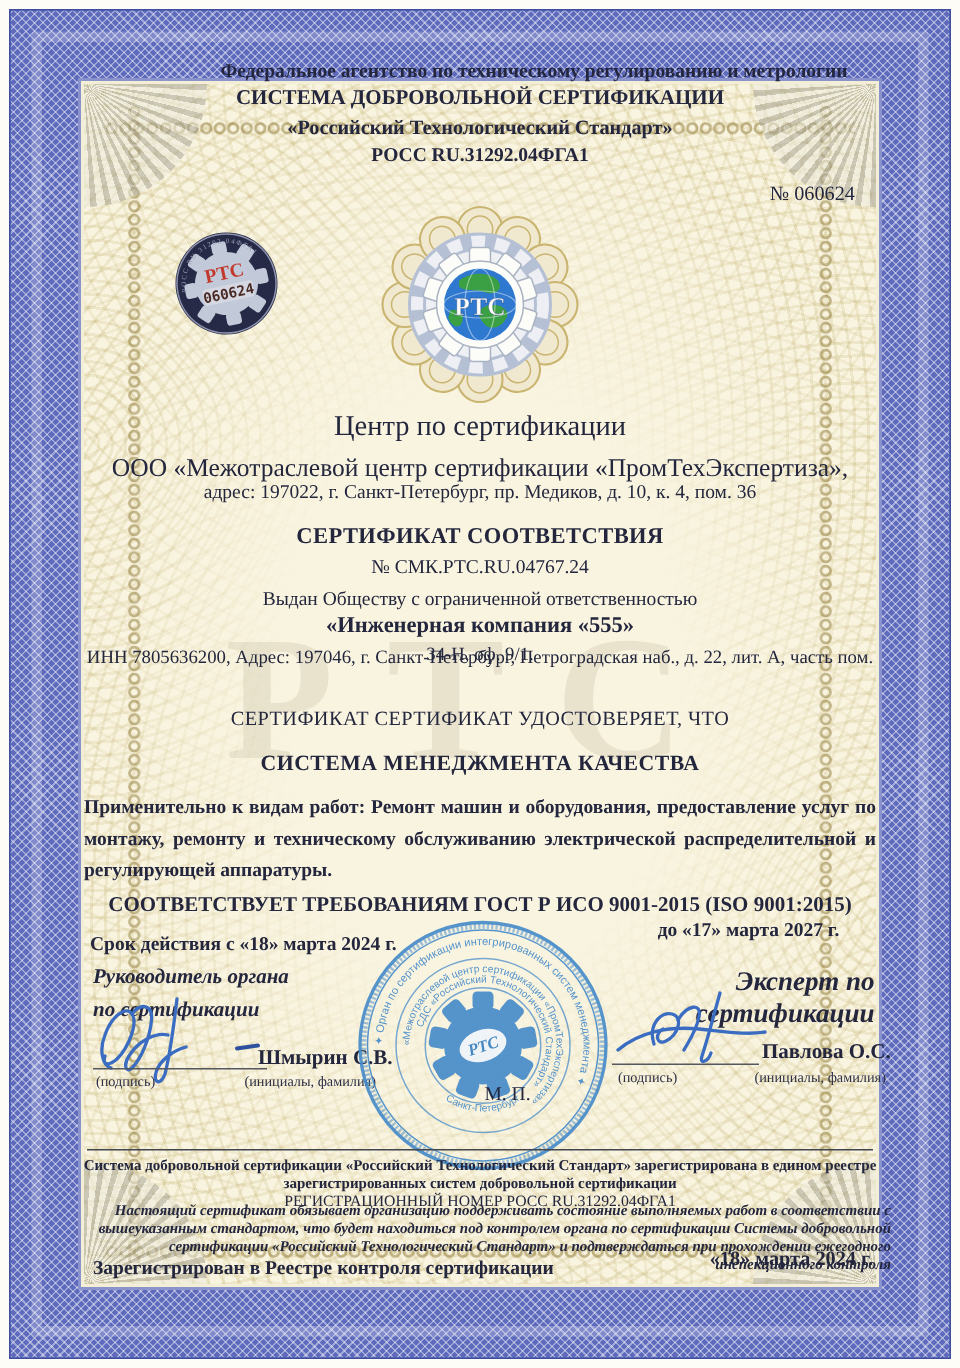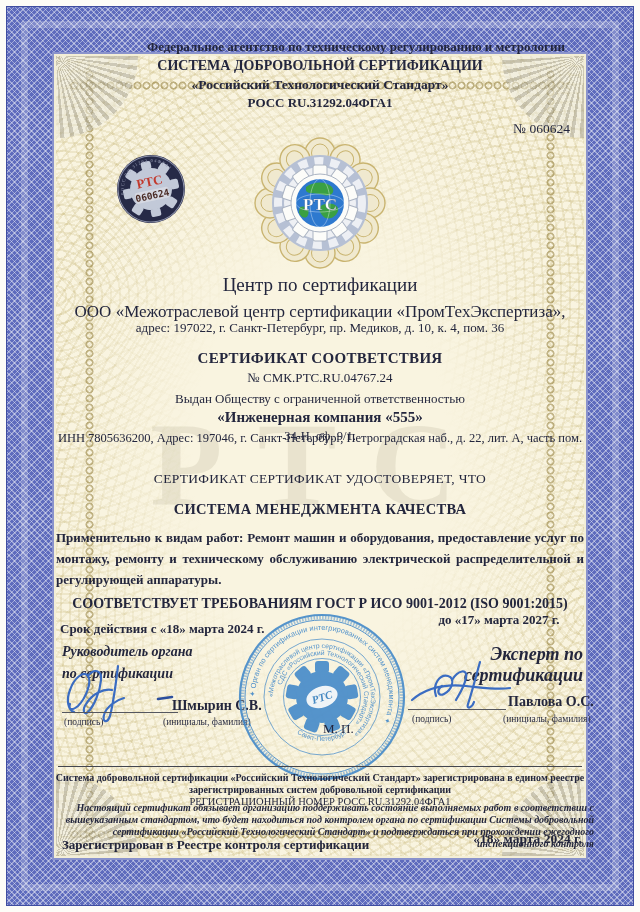--- a/index.html
+++ b/index.html
@@ -181,21 +181,21 @@
 
   <div class="t cx b" style="top:350px; font-size:15px; letter-spacing:.3px;">СЕРТИФИКАТ СООТВЕТСТВИЯ</div>
   <div class="t cx" style="top:371px; font-size:13px;">№ СМК.РТС.RU.04767.24</div>
   <div class="t cx" style="top:392px; font-size:13px;">Выдан Обществу с ограниченной ответственностью</div>
   <div class="t cx b" style="top:409px; font-size:15px;">«Инженерная компания «555»</div>
   <div class="t cx" style="top:431px; font-size:12.5px;">ИНН 7805636200, Адрес: 197046, г. Санкт-Петербург, Петроградская наб., д. 22, лит. А, часть пом.</div>
   <div class="t cx" style="top:429px; font-size:12.5px;">34-Н, оф. 9/1.</div>
   <div class="t cx" style="top:471px; font-size:13.5px; letter-spacing:.3px;">СЕРТИФИКАТ СЕРТИФИКАТ УДОСТОВЕРЯЕТ, ЧТО</div>
   <div class="t cx b" style="top:501px; font-size:14.5px; letter-spacing:.3px;">СИСТЕМА МЕНЕДЖМЕНТА КАЧЕСТВА</div>
   <div class="scope">Применительно к видам работ: Ремонт машин и оборудования, предоставление услуг по монтажу, ремонту и техническому обслуживанию электрической распределительной и регулирующей аппаратуры.</div>
-  <div class="t cx b" style="top:596px; font-size:14px;">СООТВЕТСТВУЕТ ТРЕБОВАНИЯМ ГОСТ Р ИСО 9001-2012 (ISO 9001:2015)</div>
+  <div class="t cx b" style="top:596px; font-size:14px;">СООТВЕТСТВУЕТ ТРЕБОВАНИЯМ ГОСТ Р ИСО 9001-2015 (ISO 9001:2015)</div>
   <div class="t b" style="top:622px; left:60px; font-size:13px;">Срок действия с  «18» марта 2024 г.</div>
   <div class="t b" style="top:613px; left:415px; width:168px; text-align:center; font-size:13px;">до «17» марта 2027 г.</div>
 
   <div class="t b i" style="top:644px; left:62px; font-size:14px;">Руководитель органа</div>
   <div class="t b i" style="top:666px; left:62px; font-size:14px;">по сертификации</div>
   <div class="t b i" style="top:644px; left:405px; width:178px; text-align:right; font-size:18px;">Эксперт по сертификации</div>
 
   <svg class="sigsvg" width="120" height="60" viewBox="0 0 120 60" style="left:60px; top:660px;">
     <path d="M14,52 C8,50 6,40 10,30 C14,18 24,10 28,16 C32,22 26,38 18,46 C12,51 8,50 10,44"></path>
     <path d="M28,16 C34,8 42,10 41,20 C40,32 34,46 28,52 C24,56 22,50 26,44 C32,34 44,28 52,30"></path>

